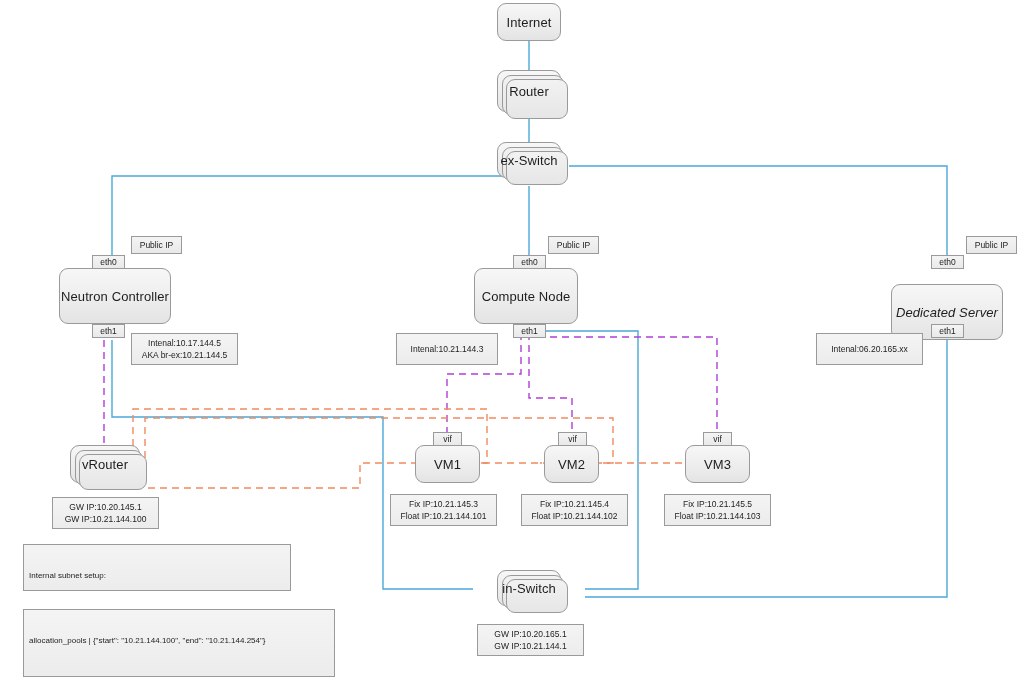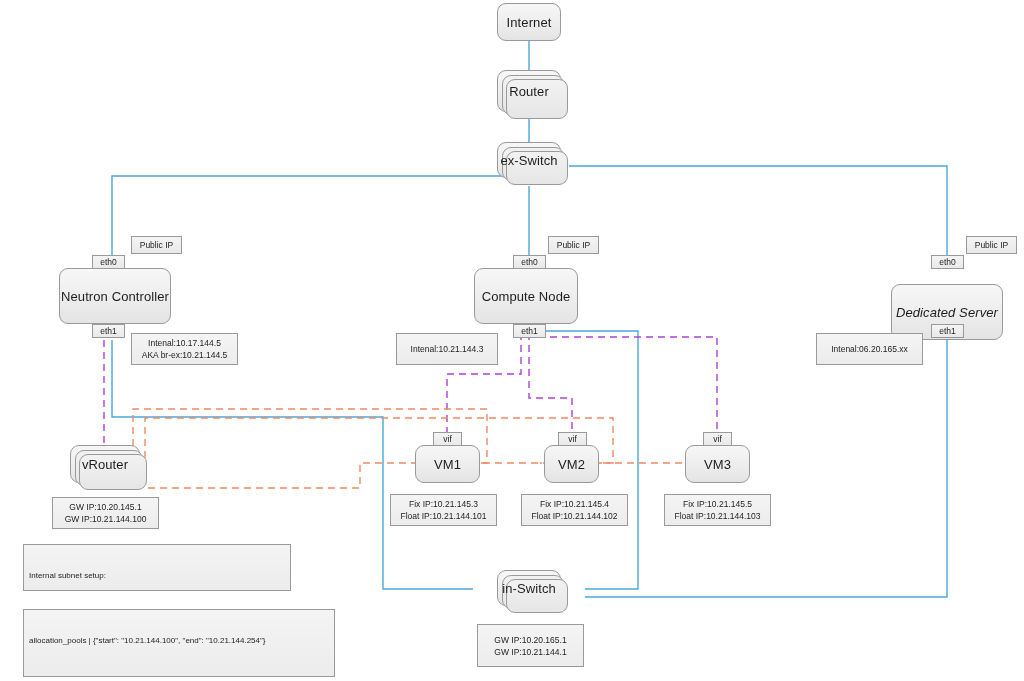--- a/index.html
+++ b/index.html
@@ -242,21 +242,21 @@
     <span>VM3</span>
   </div>
   <div class="infobox" style="left:664px; top:494px; width:107px; height:32px;">
     <span class="ln">Fix IP:10.21.145.5</span>
     <span class="ln">Float IP:10.21.144.103</span>
   </div>
 
   <div class="node stack" style="left:497px; top:570px; width:64px; height:36px;">
     <span>in-Switch</span>
   </div>
-  <div class="infobox" style="left:477px; top:624px; width:107px; height:43px;">
+  <div class="infobox" style="left:477px; top:624px; width:107px; height:32px;">
     <span class="ln">GW IP:10.20.165.1</span>
     <span class="ln">GW IP:10.21.144.1</span>
   </div>
 
   <div class="codebox" style="left:23px; top:544px; width:268px; height:47px;">
     <span class="ln">Internal subnet setup:</span>
     
     
     
     

